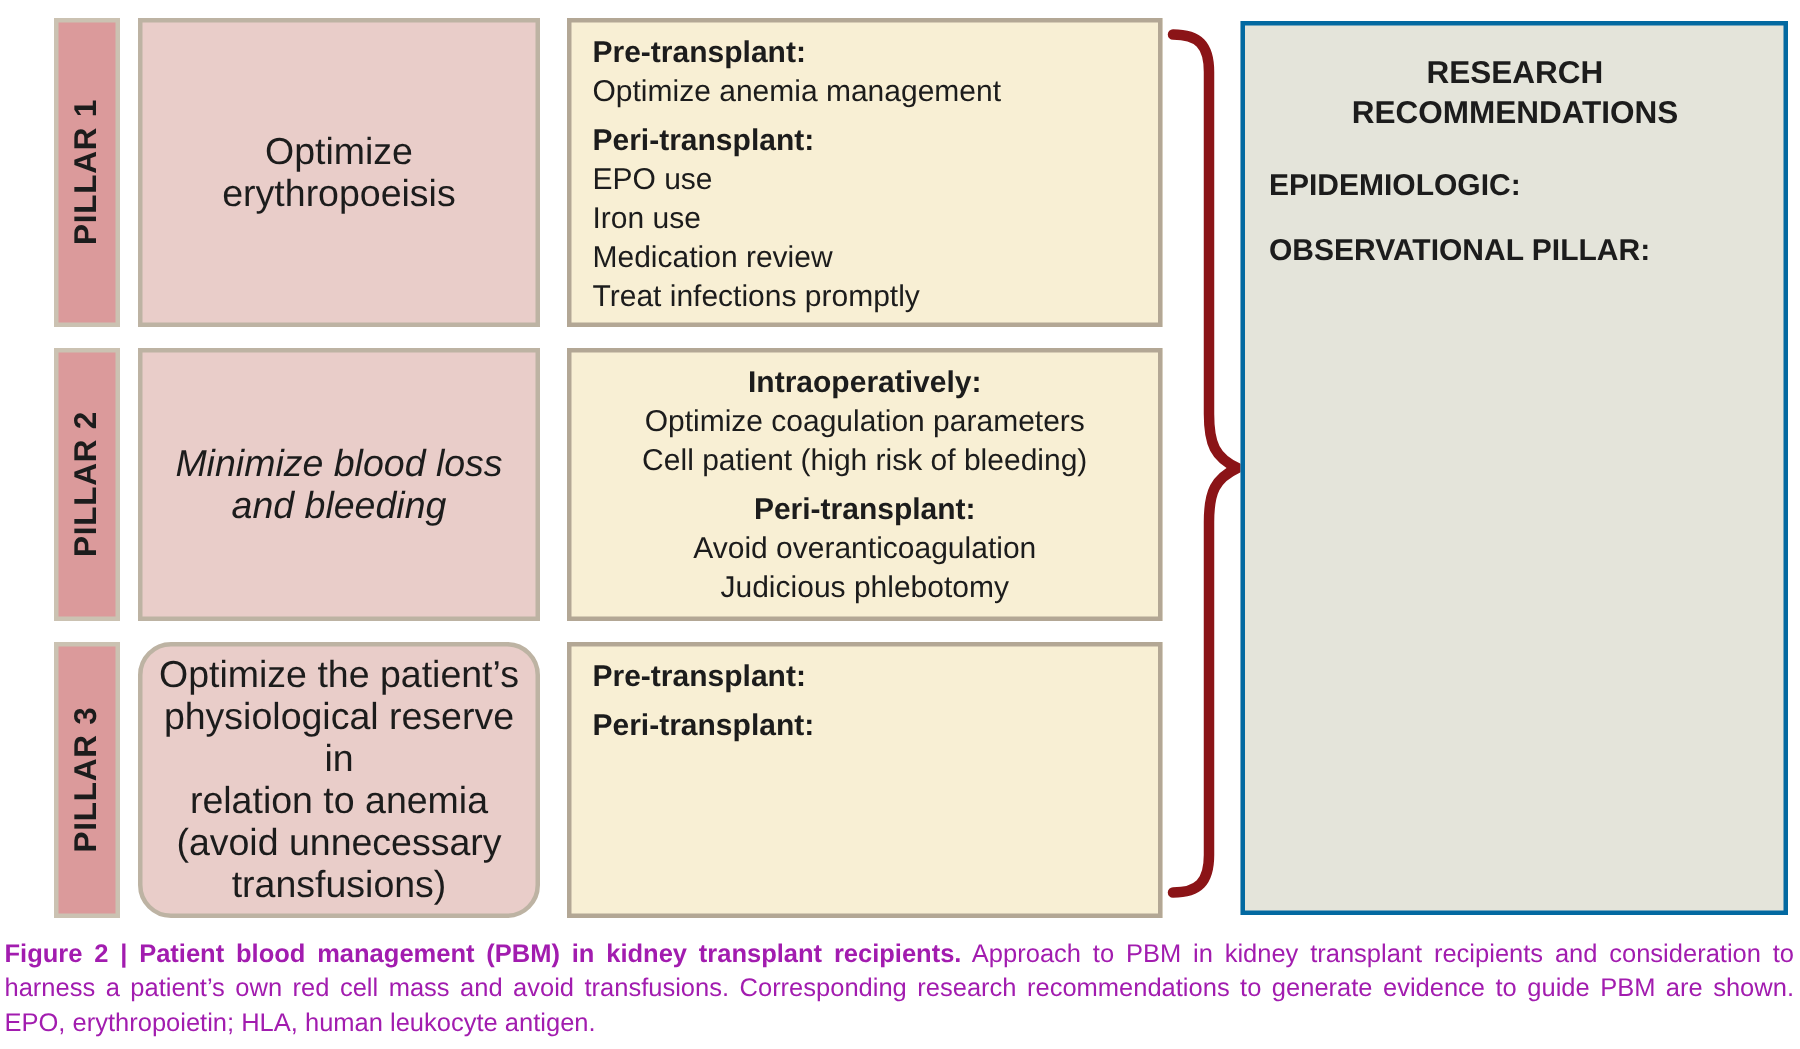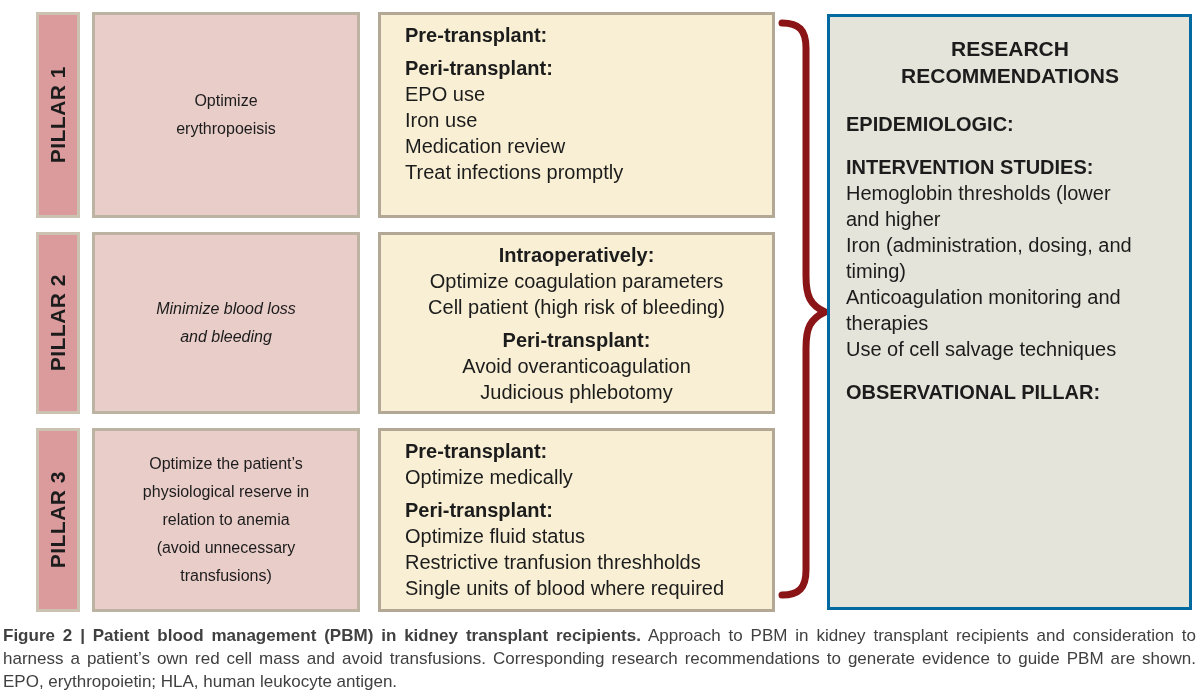--- a/index.html
+++ b/index.html
@@ -29,31 +29,31 @@
   }
 
   
   .summary-box{
     position:absolute;left:92px;width:268px;
     background:#e9cdc9;
     border:3px solid #bdb3a3;
     box-sizing:border-box;
     display:flex;align-items:center;justify-content:center;
     text-align:center;
-    font-size:16px;line-height:28px;color:#1c1c1c;
+    font-size:25px;line-height:28px;color:#1c1c1c;
     padding:4px 10px;
   }
 
   
   .detail-box{
     position:absolute;left:378px;width:397px;
     background:#f8efd4;
     border:3px solid #b3a795;
     box-sizing:border-box;
-    padding:7px 24px;
+    padding:7px 14px;
     font-size:20px;line-height:26px;color:#1c1c1c;
   }
   .detail-box .grp + .grp{margin-top:7px;}
   .detail-box .hd{font-weight:bold;}
 
   
   .brace{position:absolute;left:777px;top:18px;}
 
   
   .research-box{
@@ -68,39 +68,40 @@
     font-weight:bold;font-size:21px;line-height:27px;
     text-align:center;margin:2px 0 22px 0;
   }
   .research-sec + .research-sec{margin-top:17px;}
   .research-sec .hd{font-weight:bold;}
 
   
   .caption{
     position:absolute;left:3px;right:4px;top:624px;
     font-size:17px;line-height:23px;
-    text-align:justify;color:#404040;
+    text-align:justify;color:#a21caf;
   }
   .caption .b{font-weight:bold;}
 </style>
 </head>
 <body>
 
 <div class="stage">
 
   <div class="pillar-label" style="top:12px;height:206px;">
     <span>PILLAR 1</span>
   </div>
   <div class="summary-box" style="top:12px;height:206px;">
     <div class="pre">Optimize
 erythropoeisis</div>
   </div>
   <div class="detail-box" style="top:12px;height:206px;">
     <div class="grp">
       <div class="hd">Pre-transplant:</div>
+      <div class="pre">Optimize anemia management</div>
     </div>
     <div class="grp">
       <div class="hd">Peri-transplant:</div>
       <div class="pre">EPO use
 Iron use
 Medication review
 Treat infections promptly</div>
     </div>
   </div>
 
@@ -120,37 +121,33 @@
     <div class="grp">
       <div class="hd">Peri-transplant:</div>
       <div class="pre">Avoid overanticoagulation
 Judicious phlebotomy</div>
     </div>
   </div>
 
   <div class="pillar-label" style="top:428px;height:184px;">
     <span>PILLAR 3</span>
   </div>
-  <div class="summary-box" style="top:428px;height:184px;">
+  <div class="summary-box" style="top:428px;height:184px;border-radius:22px;">
     <div class="pre">Optimize the patient’s
 physiological reserve in
 relation to anemia
 (avoid unnecessary
 transfusions)</div>
   </div>
   <div class="detail-box" style="top:428px;height:184px;">
     <div class="grp">
       <div class="hd">Pre-transplant:</div>
-      <div class="pre">Optimize medically</div>
     </div>
     <div class="grp">
       <div class="hd">Peri-transplant:</div>
-      <div class="pre">Optimize fluid status
-Restrictive tranfusion threshholds
-Single units of blood where required</div>
     </div>
   </div>
 
   <svg class="brace" width="54" height="582" viewBox="0 0 54 582" aria-hidden="true">
     <path d="M 5 5
              C 22 5, 29 12, 29 30
              L 29 258
              C 29 278, 33 287, 48 294
              C 33 301, 29 310, 29 330
              L 29 552
@@ -158,30 +155,20 @@
   </svg>
 
   <div class="research-box">
     <div class="research-title pre">RESEARCH
 RECOMMENDATIONS</div>
 
     <div class="research-sec">
       <div class="hd">EPIDEMIOLOGIC:</div>
     </div>
 
-    <div class="research-sec">
-      <div class="hd">INTERVENTION STUDIES:</div>
-      <div class="pre">Hemoglobin thresholds (lower
-and higher
-Iron (administration, dosing, and
-timing)
-Anticoagulation monitoring and
-therapies
-Use of cell salvage techniques</div>
-    </div>
 
     <div class="research-sec">
       <div class="hd">OBSERVATIONAL PILLAR:</div>
     </div>
   </div>
 
   <div class="caption">
     <span class="b">Figure 2 | Patient blood management (PBM) in kidney transplant recipients.</span><span> Approach to PBM in kidney transplant recipients and consideration to harness a patient’s own red cell mass and avoid transfusions. Corresponding research recommendations to generate evidence to guide PBM are shown. EPO, erythropoietin; HLA, human leukocyte antigen.</span>
   </div>
 

